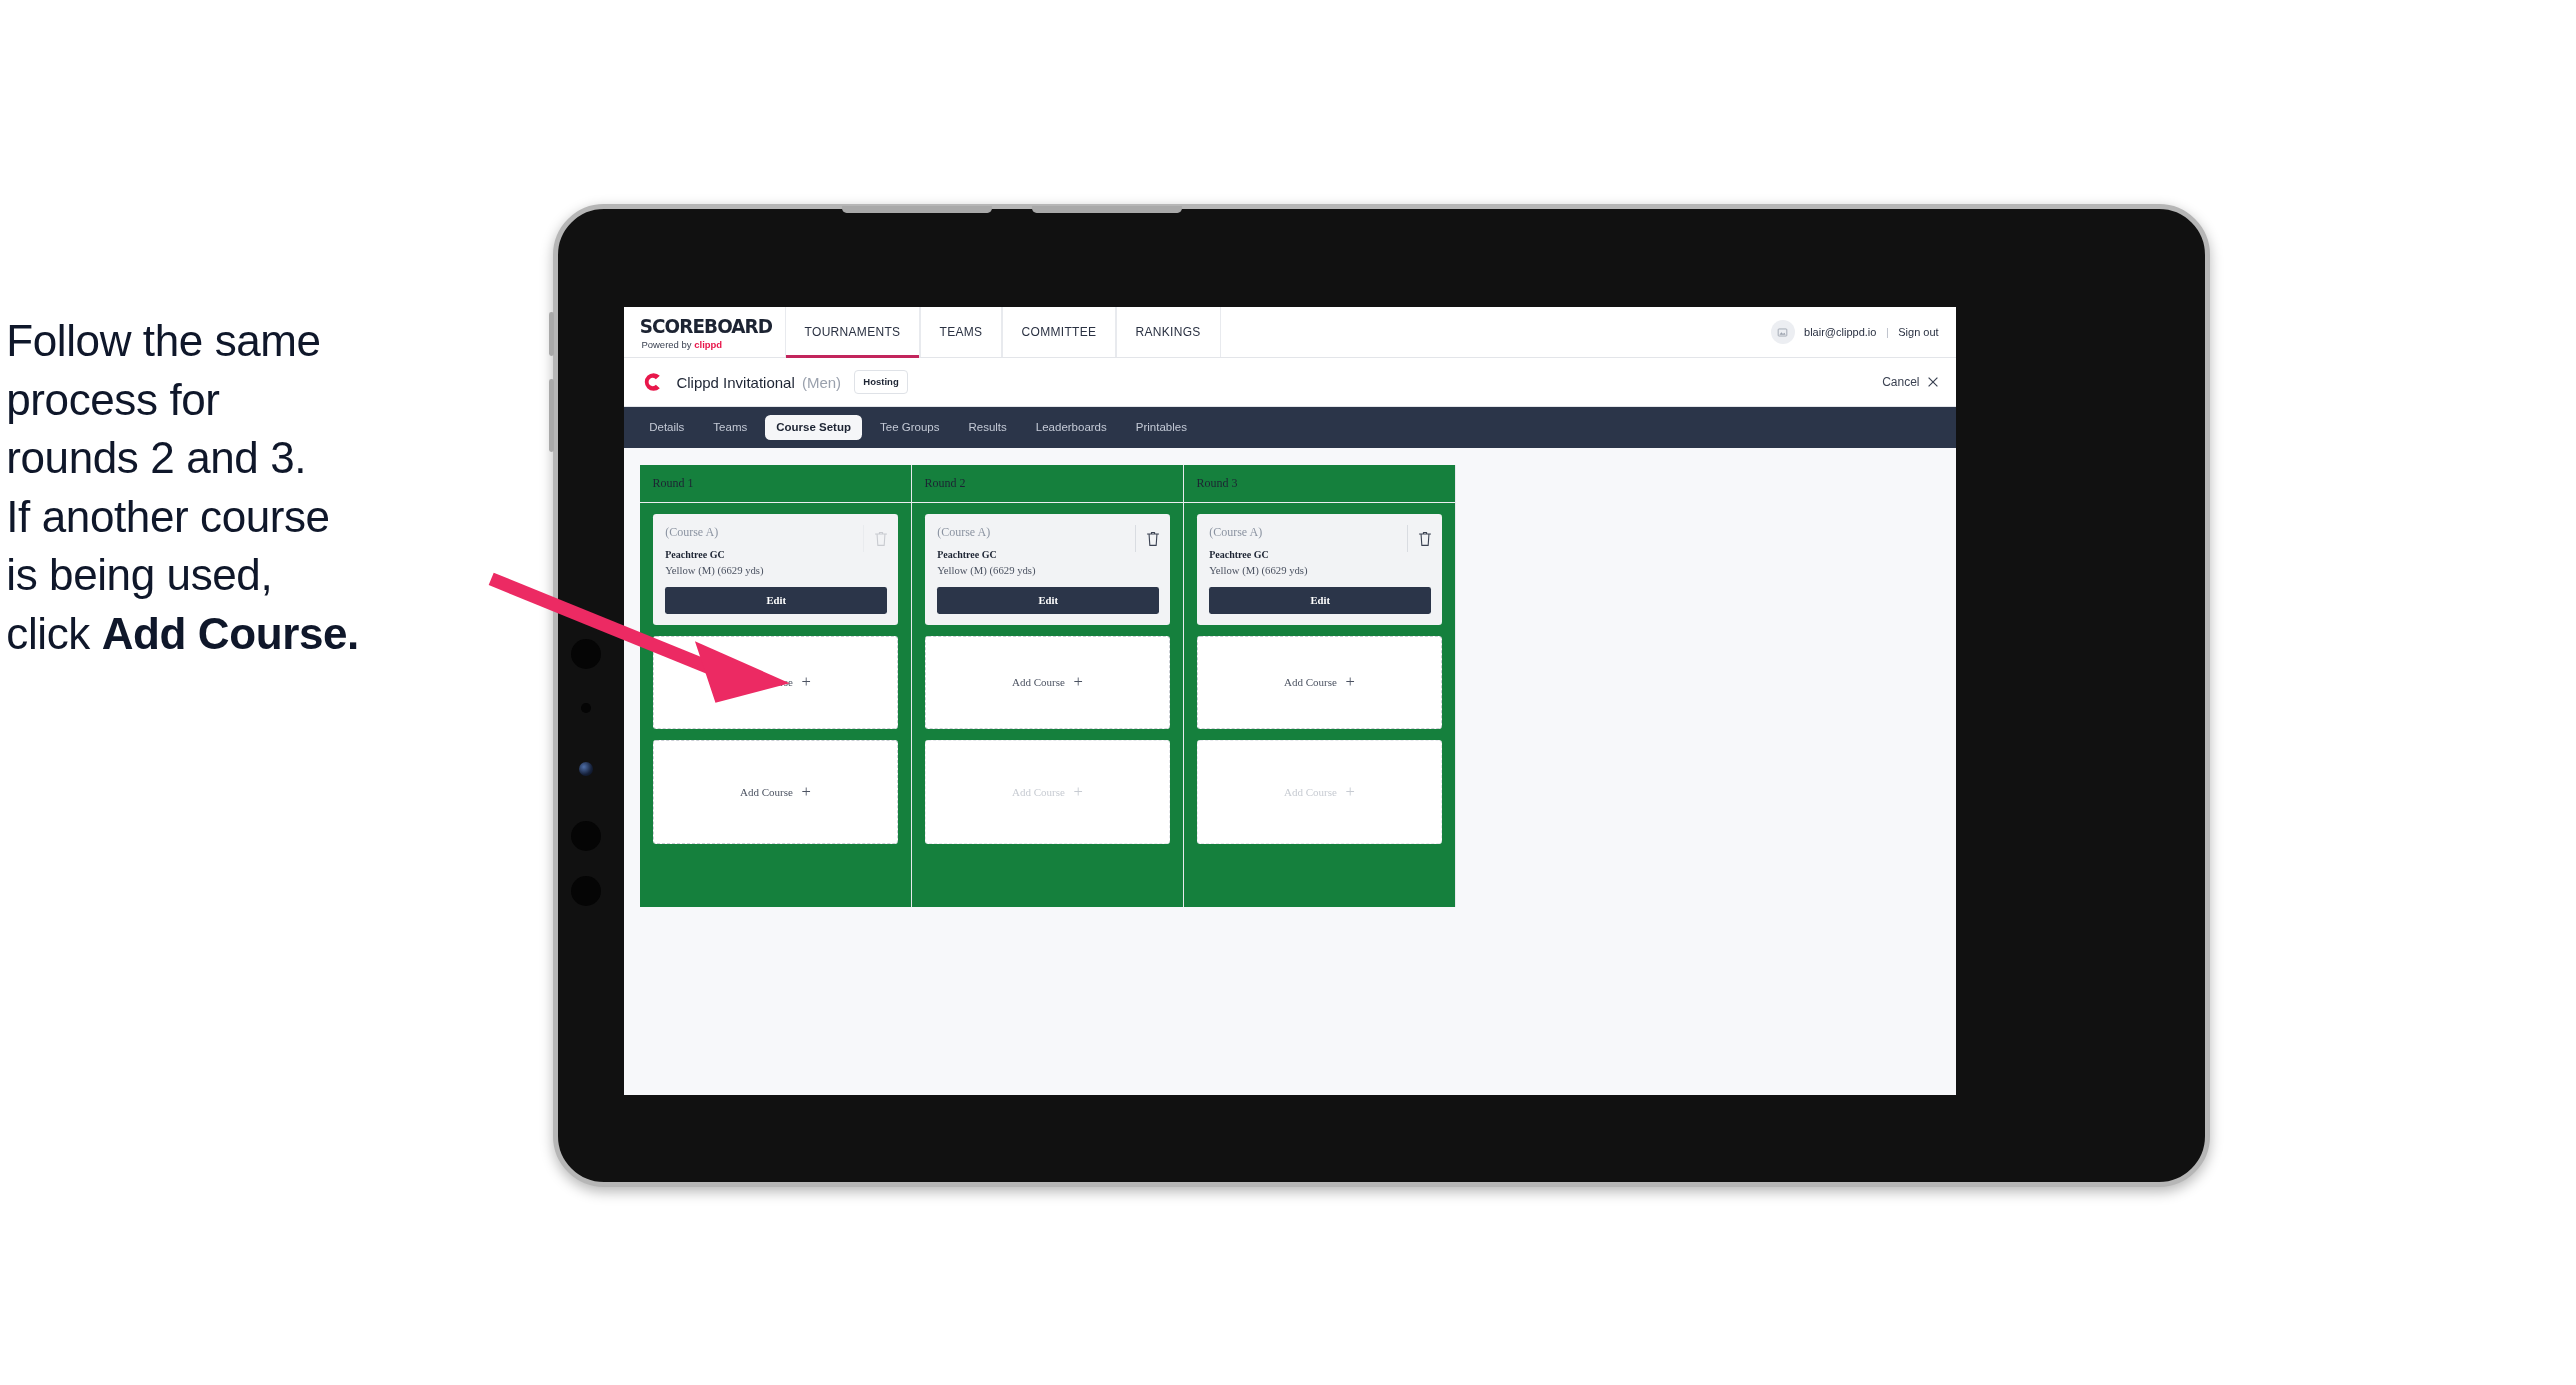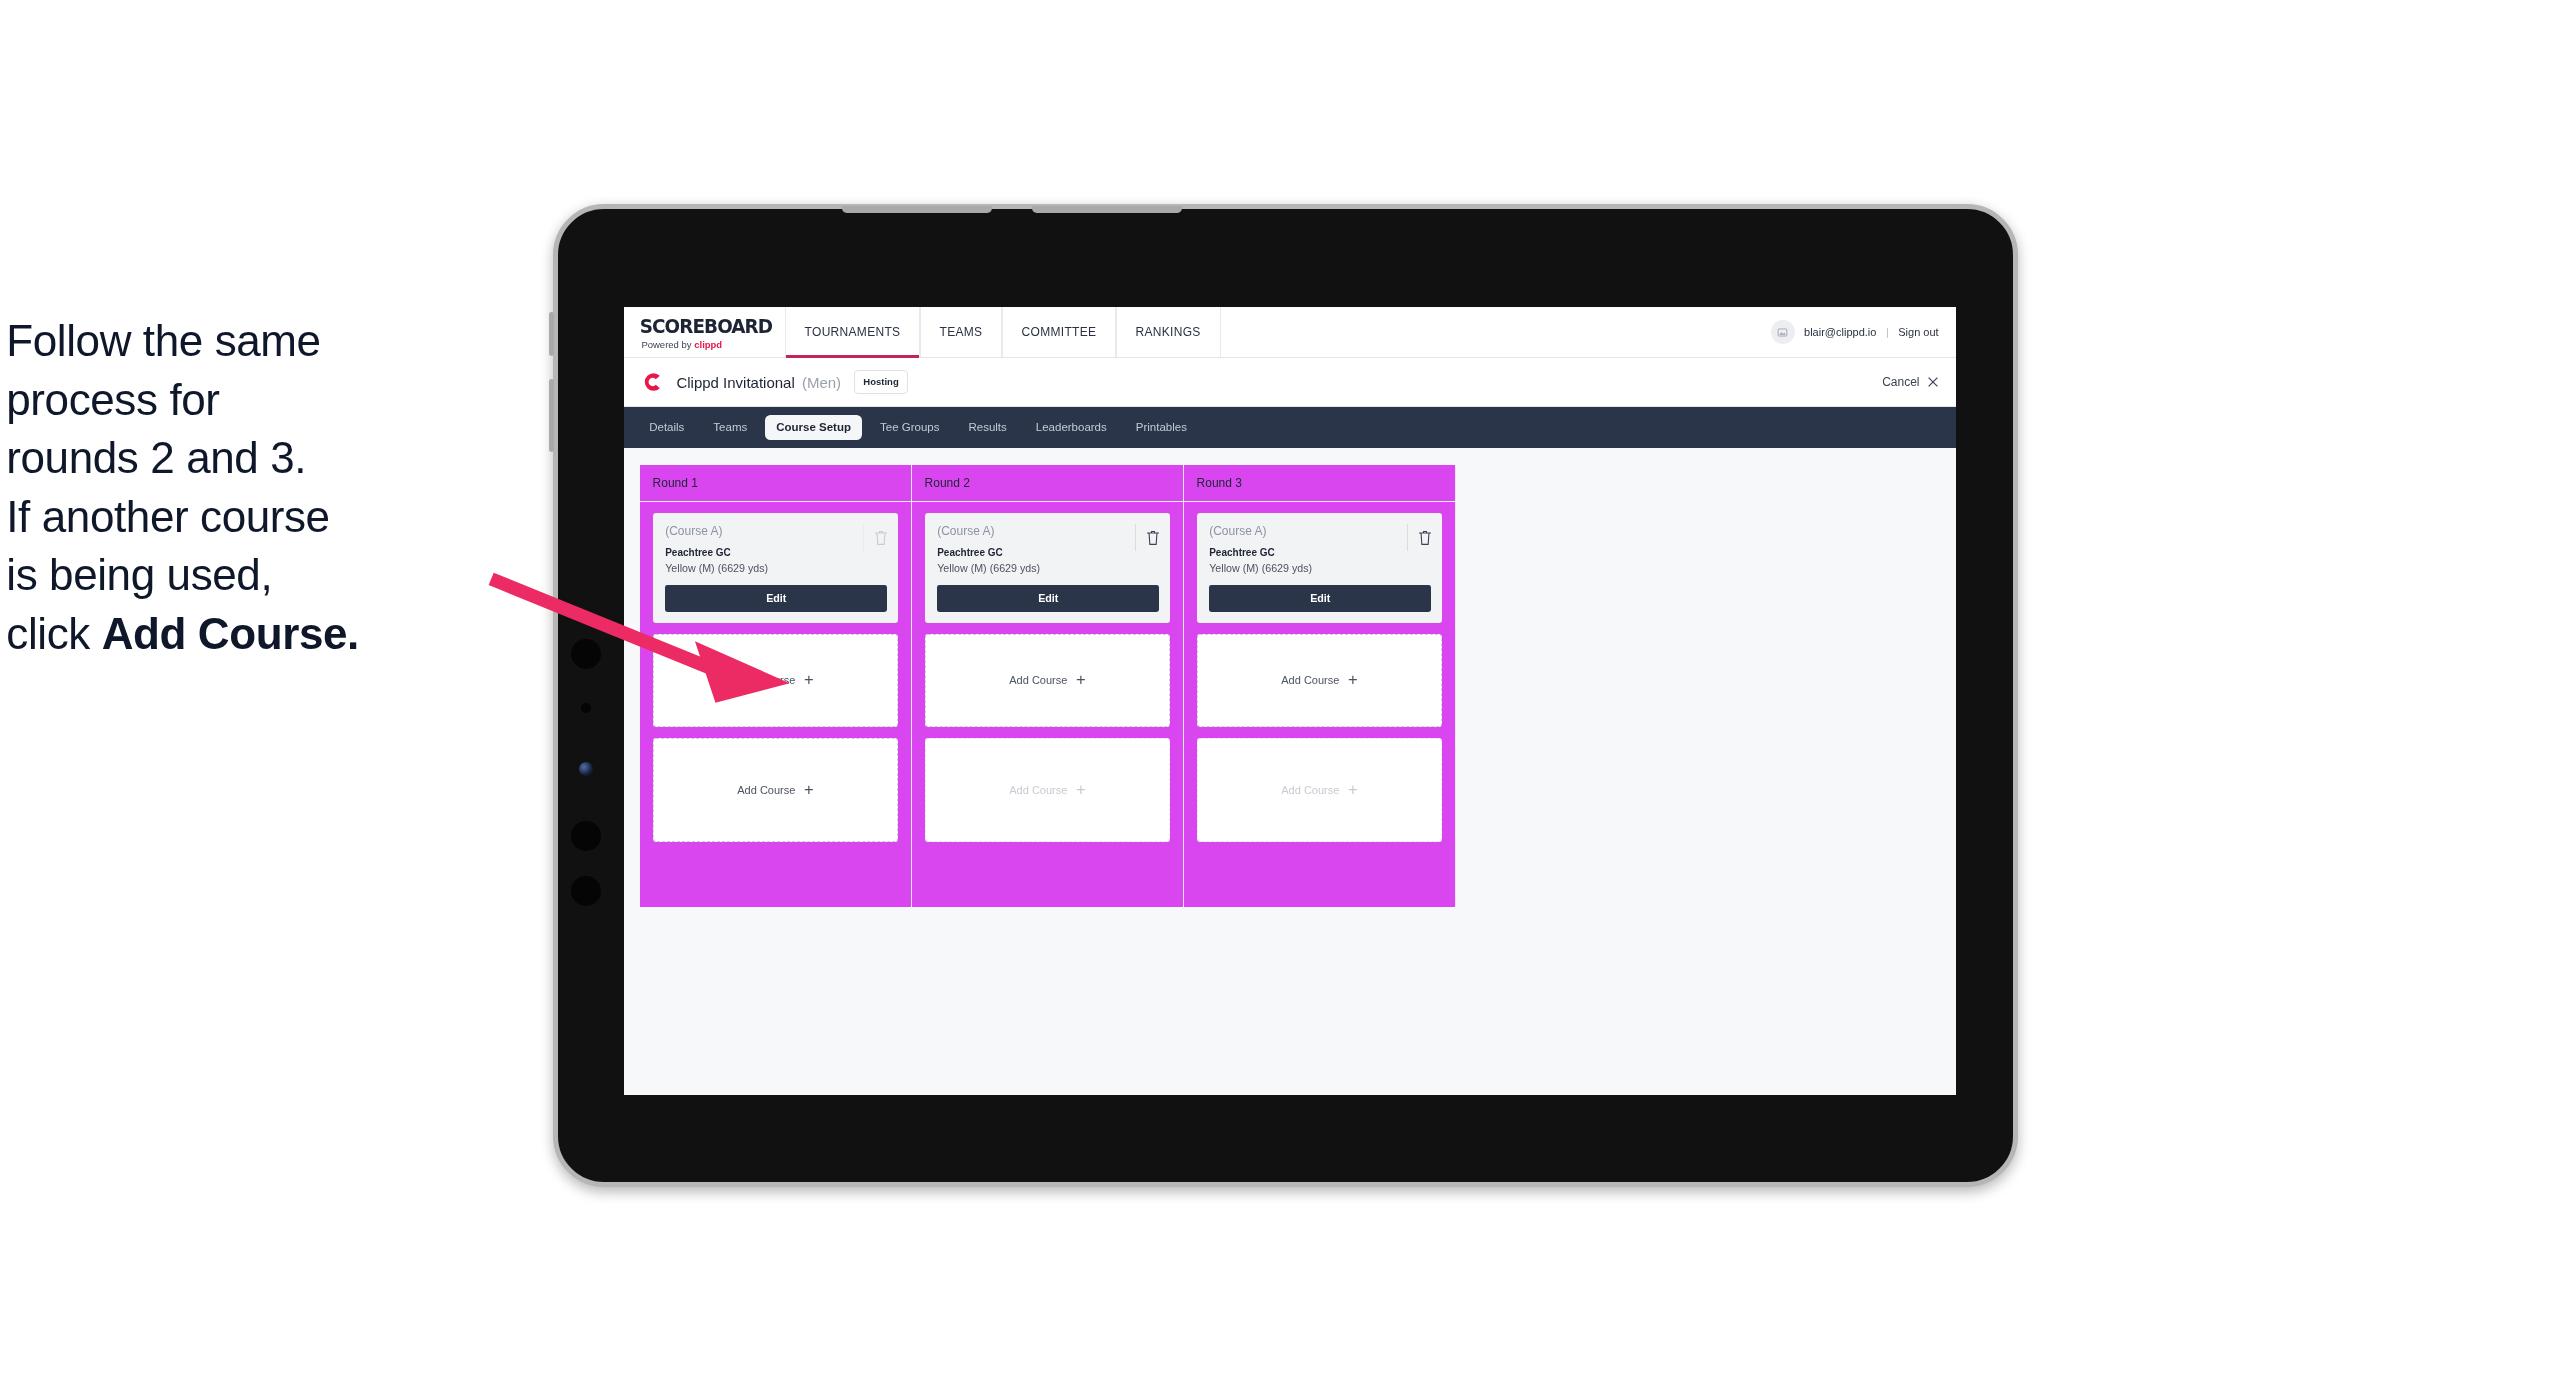--- a/index.html
+++ b/index.html
@@ -23,21 +23,21 @@
   }
   .annotation .strong { font-weight: 700; }
 
   
   .arrow-svg { position:absolute; left:0; top:0; width:2576px; height:1386px; pointer-events:none; }
 
   
   .tablet {
     position: absolute;
     left: 553px; top: 204px;
-    width: 1465px; height: 983px;
+    width: 1657px; height: 983px;
     background: #111111;
     border-radius: 51px;
     border: 5.5px solid #b6b6b6;
     box-shadow: 0 4.7px 12.6px rgba(0,0,0,.28);
   }
   .tablet-top-speaker{
     position:absolute; top:-3.2px; left:284px; width:150px; height:7.1px;
     background:#a9a9a9; border-radius:0 0 4.7px 4.7px;
   }
   .tablet-top-speaker2{
@@ -135,24 +135,25 @@
     font-size:11.5px; color:#c4cad6; padding:7.1px 11px; border-radius:5.5px; line-height:1;
   }
   .tab.active { background:#f5f6f8; color:#1d2433; font-weight:600; }
 
   
   .board {
     padding: 17.4px 0 0 16px;
     display:flex; align-items:flex-start; gap:0;
   }
   .round-col {
-    width: 272px; background:#d946ef;
+    width: 272px; background:#15803d;
     border-right:0.8px solid #e7e9ed;
     min-height: 442px;
     padding-bottom: 11px;
+    font-family: Liberation Serif, serif;
   }
   .round-col:last-child { border-right:0.8px solid #e7e9ed; }
   .round-head {
     font-size:12px; color:#1d2433; padding:11px 12.6px 11px 12.6px;
     border-bottom:0.8px solid #eceef1;
   }
   .col-body { padding: 11px 12.6px 0 12.6px; }
 
   .course-card {
     background:#f2f3f5; border-radius:3.2px; padding:11px 11px 11px 12.6px;

